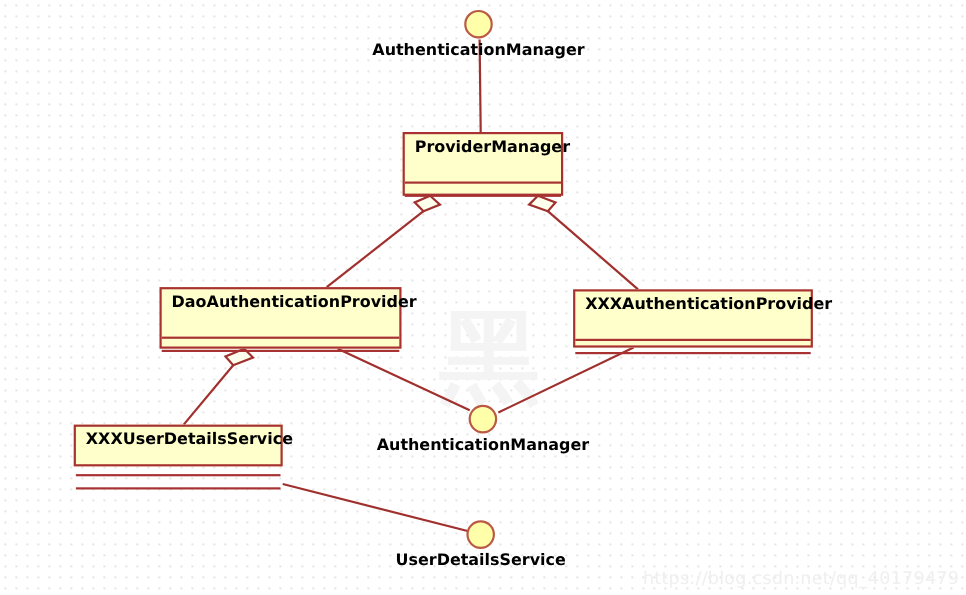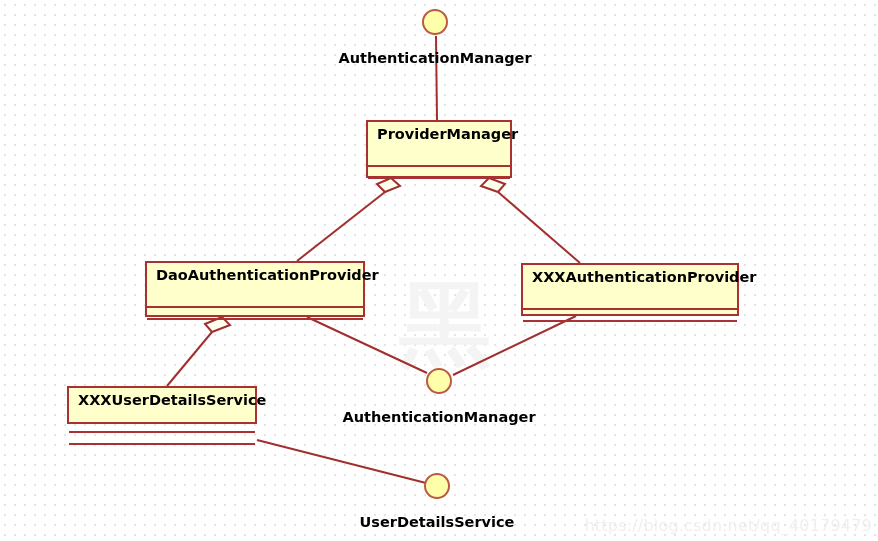--- a/index.html
+++ b/index.html
@@ -73,21 +73,21 @@
     top: 0;
     width: 26px;
     height: 26px;
     box-sizing: border-box;
     border: 2px solid #bb5a44;
     border-radius: 50%;
     background: #ffffaa;
   }
   .uml-interface .iface-label {
     position: absolute;
-    top: 42px;
+    top: 30px;
     left: 13px;
     transform: translateX(-50%);
     white-space: nowrap;
     font-weight: bold;
     font-size: 14.5px;
     color: #000000;
     line-height: 1;
   }
 
   

